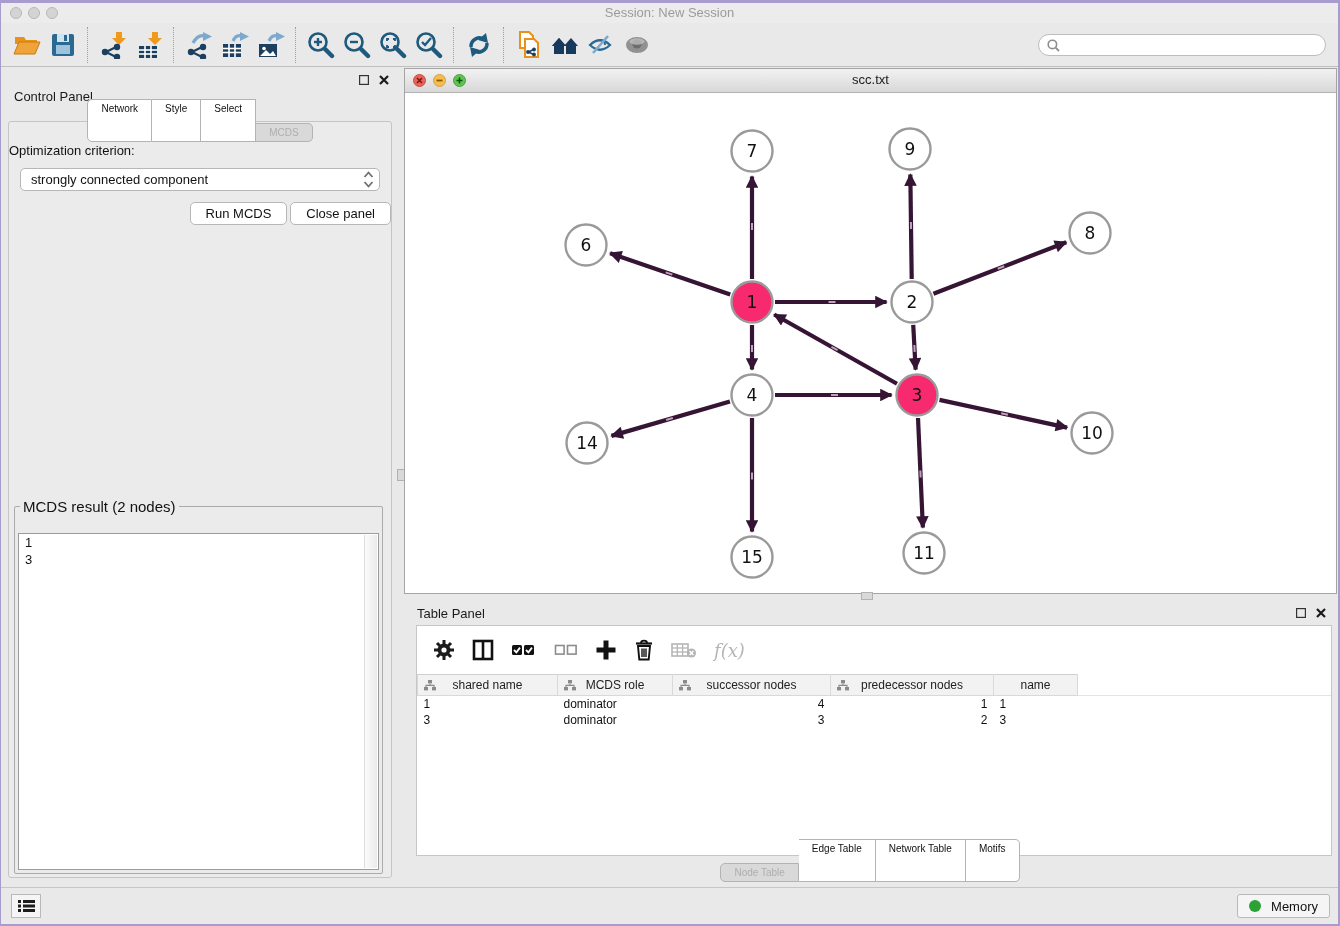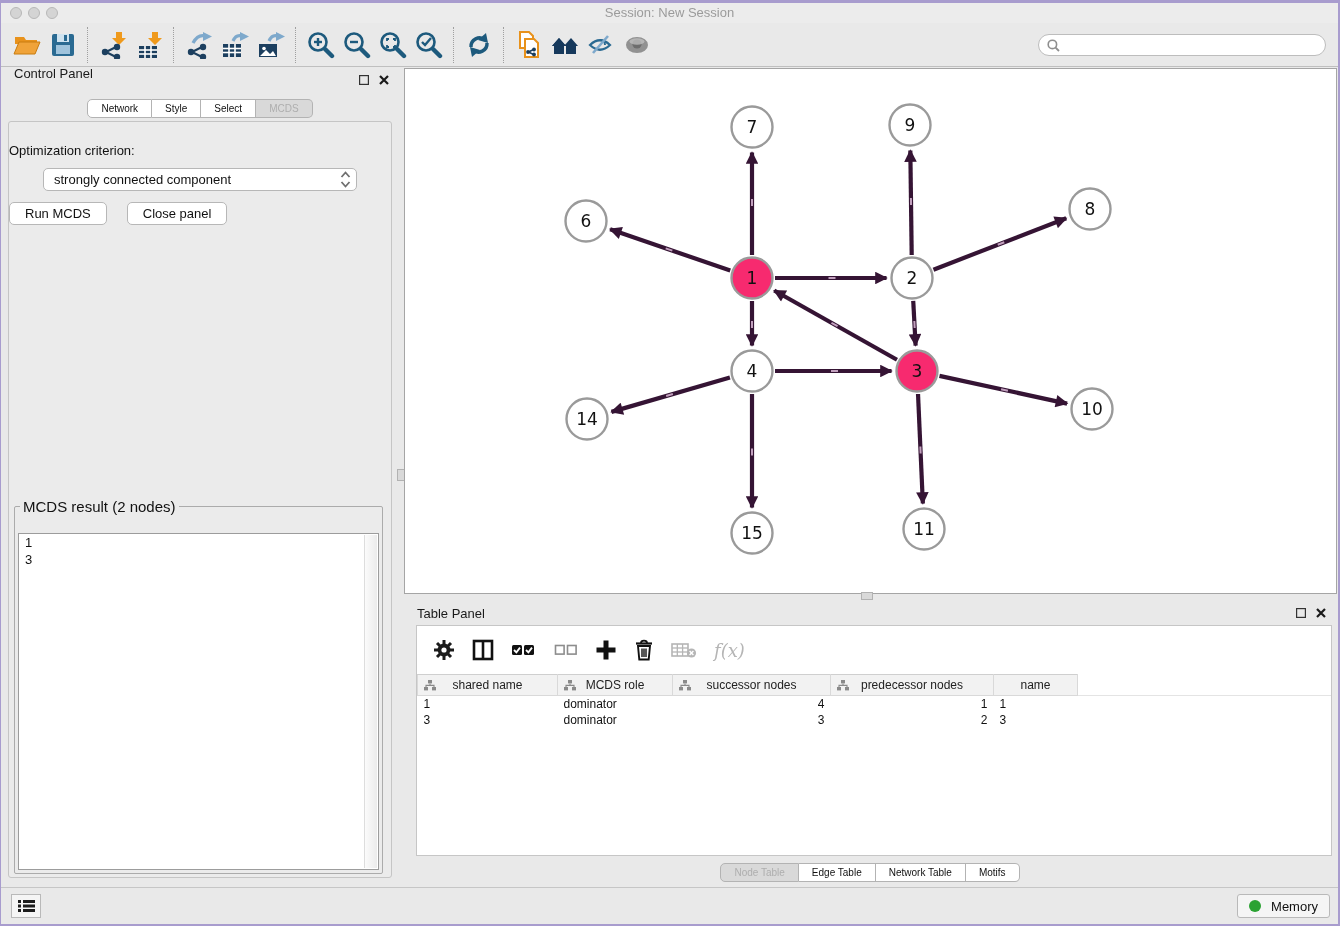--- a/index.html
+++ b/index.html
@@ -22,32 +22,32 @@
   .tbtn{width:36px;height:36px;display:flex;align-items:center;justify-content:center;flex:0 0 auto;}
   .tsep{width:1px;height:36px;border-left:1px dotted #9f9f9f;margin:0 6px;flex:0 0 auto;}
   .search{position:absolute;right:12px;top:11px;width:288px;height:22px;background:#fff;border:1px solid #bdbdbd;border-radius:12px;display:flex;align-items:center;padding:0 8px;box-sizing:border-box;}
   .search input{border:none;outline:none;flex:1;font-size:13px;background:transparent;margin-left:6px;font-family:"Liberation Sans",sans-serif;}
 
   .main{position:absolute;top:63px;left:0;right:0;bottom:36px;}
 
   
   .control-panel{position:absolute;left:0;top:0;width:398px;bottom:0;}
   .cph{height:30px;position:relative;}
-  .cph .cph-label{position:absolute;left:13px;top:0;font-size:13px;color:#1a1a1a;}
+  .cph .cph-label{position:absolute;left:13px;top:23px;font-size:13px;color:#1a1a1a;}
   .panel-ctrls{position:absolute;right:10px;top:9px;display:flex;gap:10px;align-items:center;}
   .cptabs{position:absolute;top:33px;left:0;right:0;display:flex;justify-content:center;z-index:2;}
   .seg{font-size:10px;padding:3px 13px;background:#fff;border:1px solid #b3b3b3;border-left:none;color:#111;cursor:default;}
   .seg:first-child{border-left:1px solid #b3b3b3;border-radius:5px 0 0 5px;}
   .seg:last-child{border-radius:0 5px 5px 0;}
-  .seg.selected{background:#d9d9d9;color:#aeaeae;}
+  .seg.selected{background:#d9d9d9;color:#aeaeae;margin-top:24px;}
   .cppane{position:absolute;left:7px;right:7px;top:55px;bottom:10px;background:#ebebeb;border:1px solid #c5c5c5;border-radius:3px;}
   .opt-label{margin-top:21px;font-size:13px;color:#111;}
-  .selectbox{margin:10px auto 0;width:314px;height:23px;background:#fff;border:1px solid #b7b7b7;border-radius:5px;display:flex;align-items:center;padding:0 5px 0 10px;box-sizing:border-box;font-size:13px;color:#111;}
+  .selectbox{margin:10px auto 0;width:360px;height:23px;background:#fff;border:1px solid #b7b7b7;border-radius:5px;display:flex;align-items:center;padding:0 5px 0 10px;box-sizing:border-box;font-size:13px;color:#111;}
   .selectbox .sel-val{flex:1;white-space:nowrap;overflow:hidden;}
-  .btnrow{display:flex;justify-content:flex-start;gap:20px;margin-top:11px;}
+  .btnrow{display:flex;justify-content:flex-end;gap:3px;margin-top:11px;}
   .btn{background:#fff;border:1px solid #b7b7b7;border-radius:5px;font-size:13px;padding:3px 15px;color:#111;font-family:"Liberation Sans",sans-serif;}
   fieldset.result{position:absolute;left:5px;right:8px;top:376px;bottom:3px;border:1px solid #ababab;border-radius:2px;margin:0;padding:3px;background:#ebebeb;}
   fieldset.result legend{font-size:15px;color:#111;padding:0 3px;margin-left:2px;}
   .result-list{position:absolute;left:3px;right:3px;top:18px;bottom:3px;background:#fff;border:1px solid #9c9c9c;overflow:hidden;}
   .result-item{font-size:13px;color:#111;padding:0 6px;line-height:17px;}
   .result-scroll{position:absolute;right:1px;top:1px;bottom:1px;width:12px;background:linear-gradient(to right,#fbfbfb,#ebebeb);border-left:1px solid #ddd;}
 
   
   .network-window{position:absolute;left:403px;top:2px;width:931px;height:524px;background:#fff;border:1px solid #a5a5a5;}
   .nw-titlebar{height:23px;background:linear-gradient(#f2f2f2,#d8d8d8);border-bottom:1px solid #b2b2b2;position:relative;}
@@ -305,20 +305,40 @@
               <div class="result-item">3</div>
               <div class="result-scroll"></div>
           </div>
         </fieldset>
       </div>
     </section>
 
     <div class="v-handle"></div>
 
     <section class="network-window">
+      <div class="nw-titlebar">
+        <div class="lights">
+          <span class="light red">
+              <svg width="7" height="7" viewBox="0 0 7 7">
+                <path d="M1 1 L6 6 M6 1 L1 6" stroke="#7c170e" stroke-width="1.6"></path>
+              </svg>
+            </span>
+          <span class="light yellow">
+              <svg width="7" height="7" viewBox="0 0 7 7">
+                <line x1="0.5" y1="3.5" x2="6.5" y2="3.5" stroke="#8a5c00" stroke-width="1.8"></line>
+              </svg>
+            </span>
+          <span class="light green">
+              <svg width="7" height="7" viewBox="0 0 7 7">
+                <path d="M3.5 0.5 V6.5 M0.5 3.5 H6.5" stroke="#0c570f" stroke-width="1.6"></path>
+              </svg>
+            </span>
+        </div>
+        <div class="nw-title">scc.txt</div>
+      </div>
       <svg id="graph" width="929" height="499" viewBox="0 0 929 499">
         <defs>
           <marker id="arrowhead" viewBox="0 0 10 10" refX="9" refY="5" markerWidth="3.4" markerHeight="3" orient="auto-start-reverse">
             <path id="arrowhead-path" d="M0 0 L10 5 L0 10 z" fill="#351434"></path>
           </marker>
         </defs>
       <line x1="347" y1="186" x2="347" y2="83.5" stroke="#351434" stroke-width="4.2" marker-end="url(#arrowhead)"></line>
           <line x1="347" y1="137" x2="347" y2="130" stroke="#c2a0be" stroke-width="2"></line>
           <line x1="325.2466915728205" y1="201.5304904798239" x2="205.11779847361205" y2="160.2814127288909" stroke="#351434" stroke-width="4.2" marker-end="url(#arrowhead)"></line>
           <line x1="267.3102860650056" y1="181.6366644922007" x2="260.6897139349944" y2="179.3633355077993" stroke="#c2a0be" stroke-width="2"></line>

